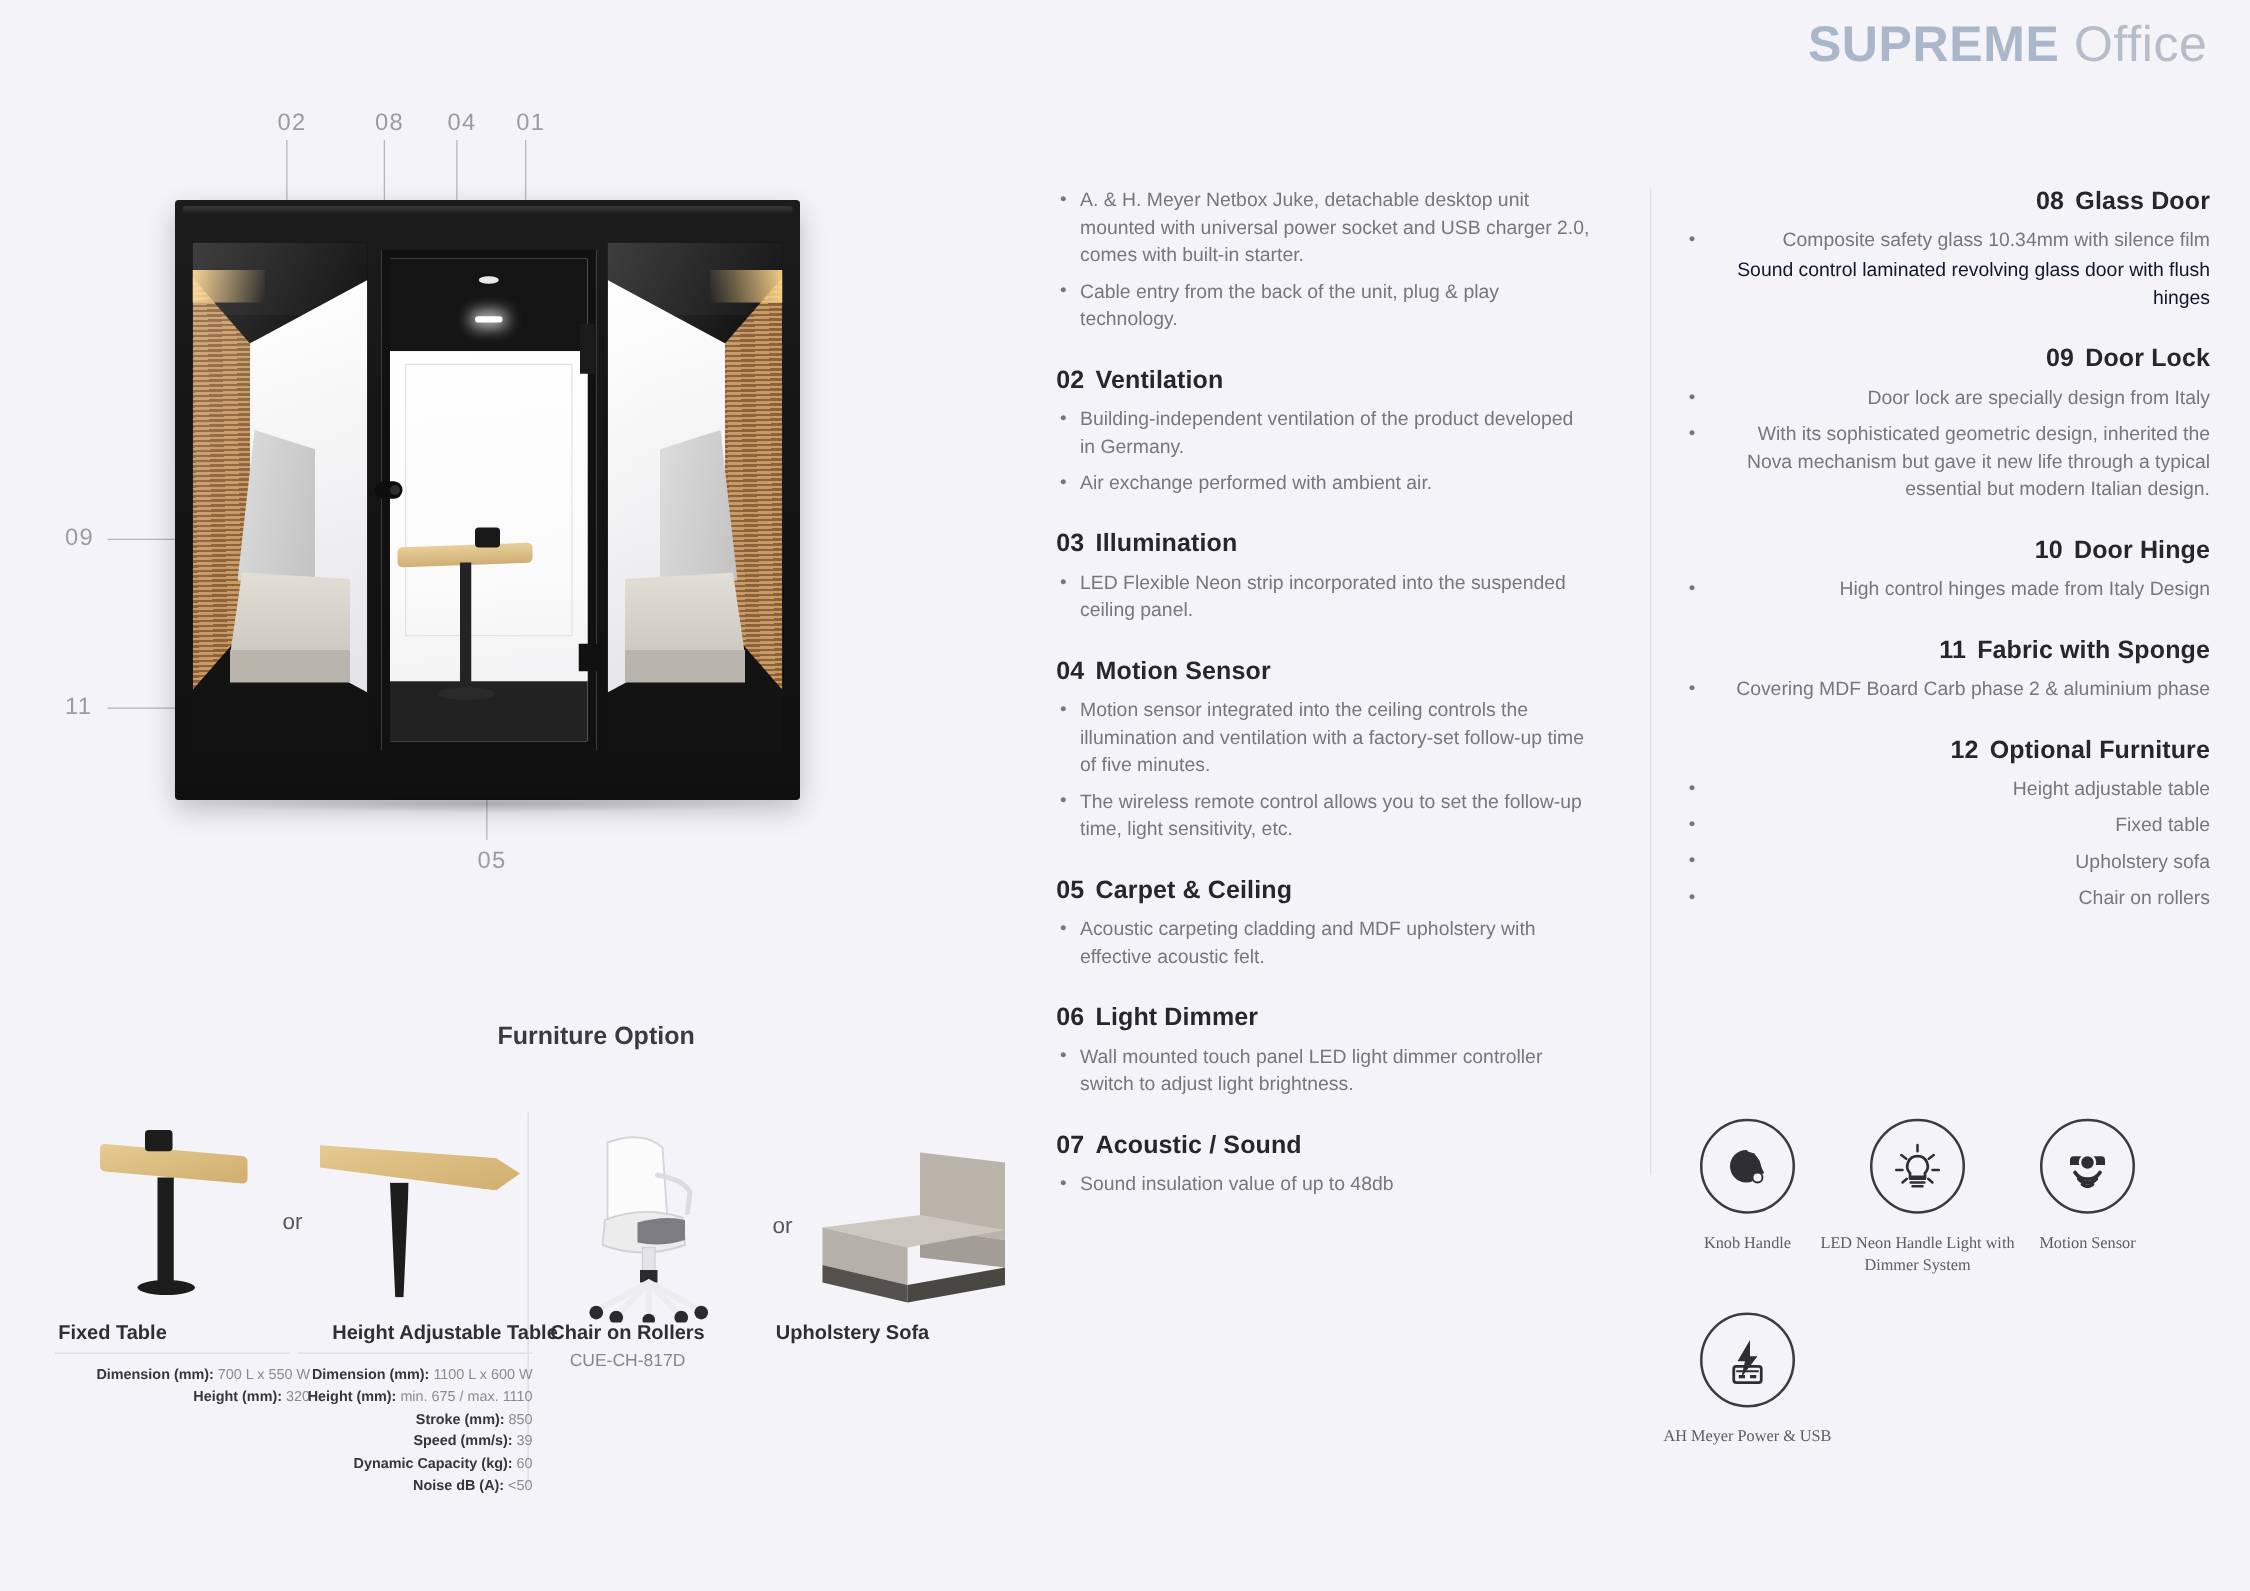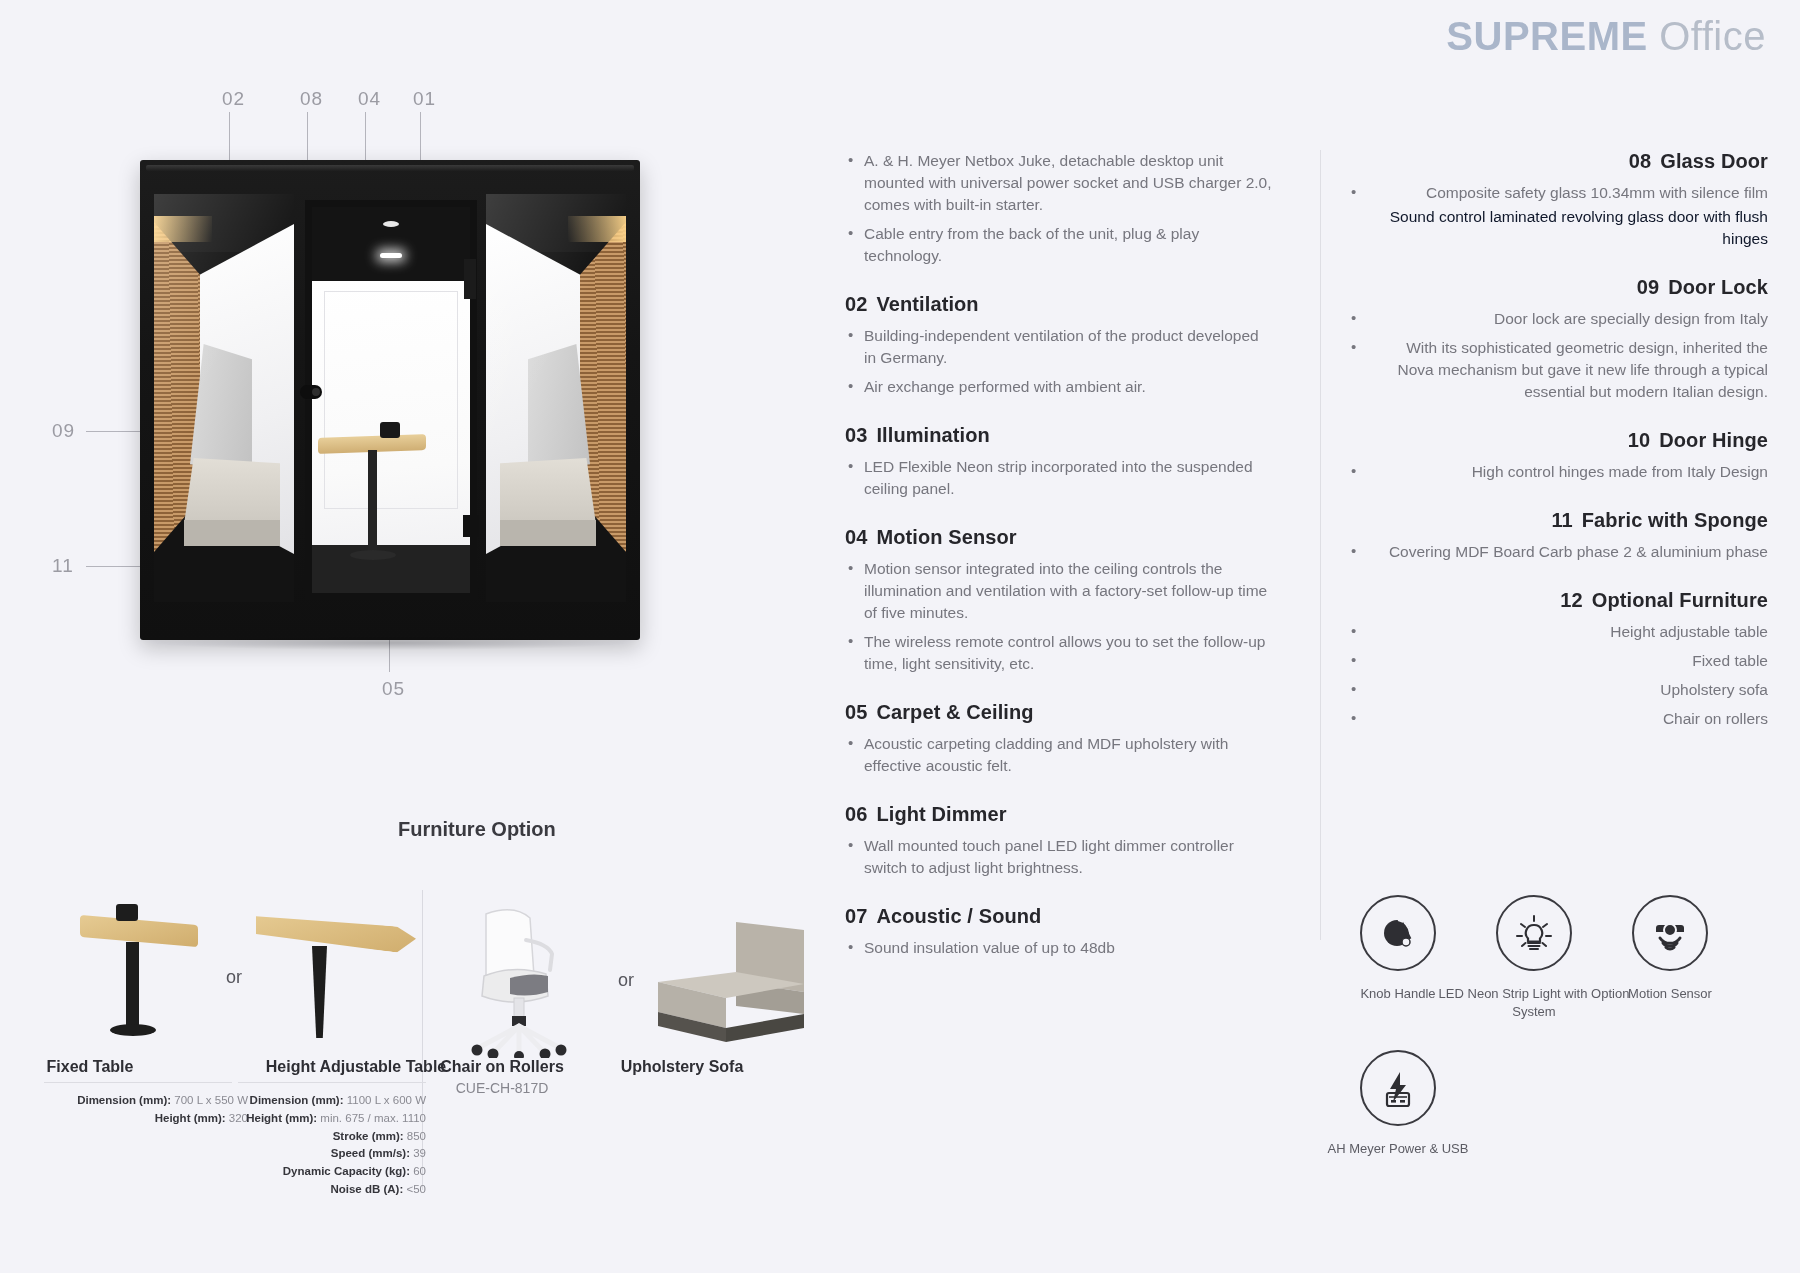--- a/index.html
+++ b/index.html
@@ -134,21 +134,21 @@
   .sec ul { list-style:none; }
   .sec li { position:relative; padding-left:19px; font-size:15.5px; line-height:1.42;
             color:#76767e; margin-bottom:7px; }
   .sec li:before { content:"•"; position:absolute; left:3px; top:-1px; color:#76767e; font-size:15px; }
 
   
   .badges { position:absolute; left:1340px; top:895px; width:440px; height:300px; }
   .badge { position:absolute; width:200px; text-align:center; }
   .badge-circle { width:76px; height:76px; margin:0 auto 14px; border:2.5px solid #3a3a40;
                   border-radius:50%; display:flex; align-items:center; justify-content:center; }
-  .badge-label { font-size:13px; color:#5c5c64; line-height:1.35; }
+  .badge-label { font-size:13px; color:#5c5c64; line-height:1.35;font-family:Liberation Serif, serif; }
 </style>
 </head>
 <body>
 
 <div class="page">
 
   <div class="brand">
     <span class="b1">SUPREME</span>
     <span class="b2">Office</span>
   </div>
@@ -396,21 +396,21 @@
     </div>
 
     <div class="badge" style="left:94px;top:0;">
       <div class="badge-circle">
         <svg width="42" height="42" viewBox="0 0 42 42">
           <path d="M21 13 a8 8 0 0 1 6 13.5 l0 3 l-12 0 l0 -3 A8 8 0 0 1 21 13 Z" fill="none" stroke="#2e2e33" stroke-width="2.2"></path>
           <path d="M15 31 h12 M15.5 34 h11 M17 37 h8" stroke="#2e2e33" stroke-width="2" stroke-linecap="round"></path>
           <path d="M21 4 v5 M8 12 l4 3 M34 12 l-4 3 M4 24 h5 M33 24 h5 M9 34 l3.5 -3 M33 34 l-3.5 -3" stroke="#2e2e33" stroke-width="2" stroke-linecap="round"></path>
         </svg>
       </div>
-      <div class="badge-label">LED Neon Strip Light with Option System</div>
+      <div class="badge-label">LED Neon Handle Light with Dimmer System</div>
     </div>
 
     <div class="badge" style="left:230px;top:0;">
       <div class="badge-circle">
         <svg width="44" height="44" viewBox="0 0 44 44">
           <path d="M11 14 h22 a3 3 0 0 1 3 3 v4 h-28 v-4 a3 3 0 0 1 3 -3 Z" fill="#2e2e33"></path>
           <circle cx="22" cy="19" r="6" fill="#2e2e33" stroke="#f3f3f8" stroke-width="2"></circle>
           <path d="M12 27 a12 12 0 0 0 20 0" fill="none" stroke="#2e2e33" stroke-width="3" stroke-linecap="round"></path>
           <path d="M15 32 a9 9 0 0 0 14 0" fill="none" stroke="#2e2e33" stroke-width="3" stroke-linecap="round"></path>
           <path d="M18 36.5 a6 6 0 0 0 8 0" fill="none" stroke="#2e2e33" stroke-width="3" stroke-linecap="round"></path>

